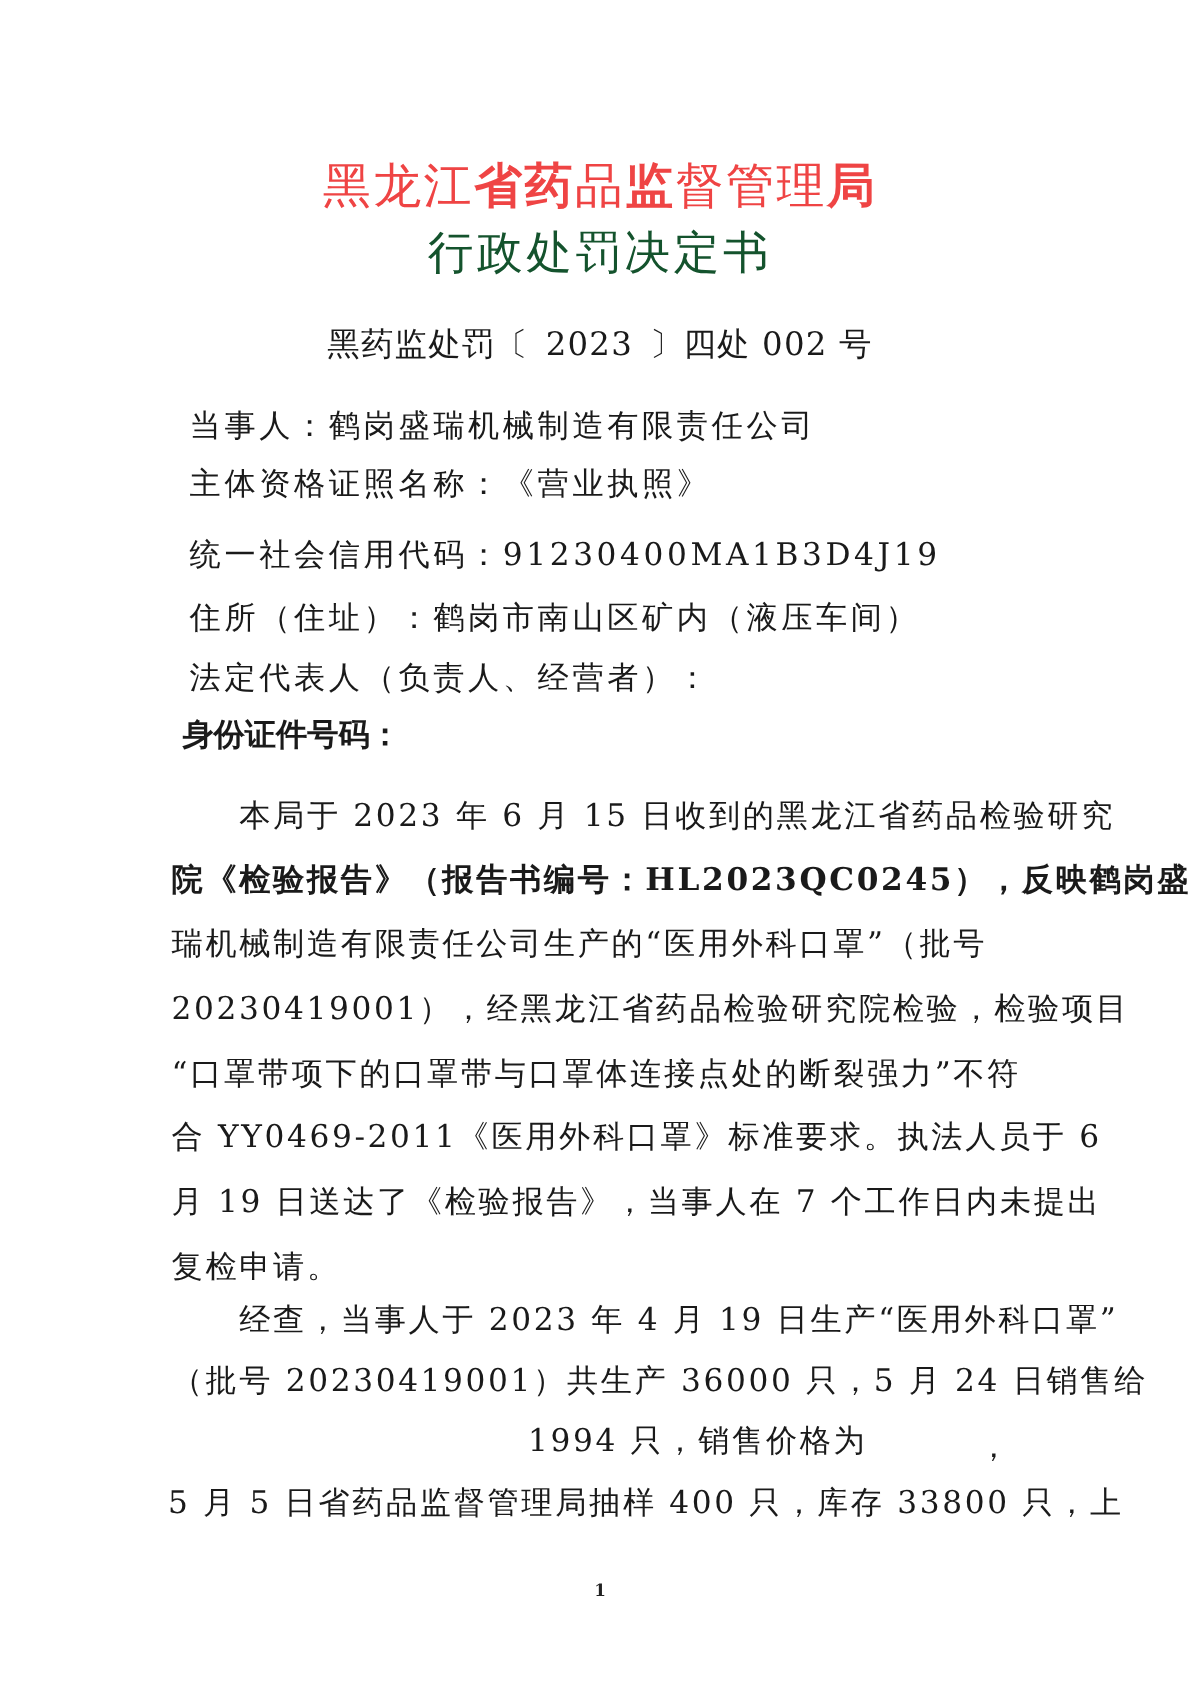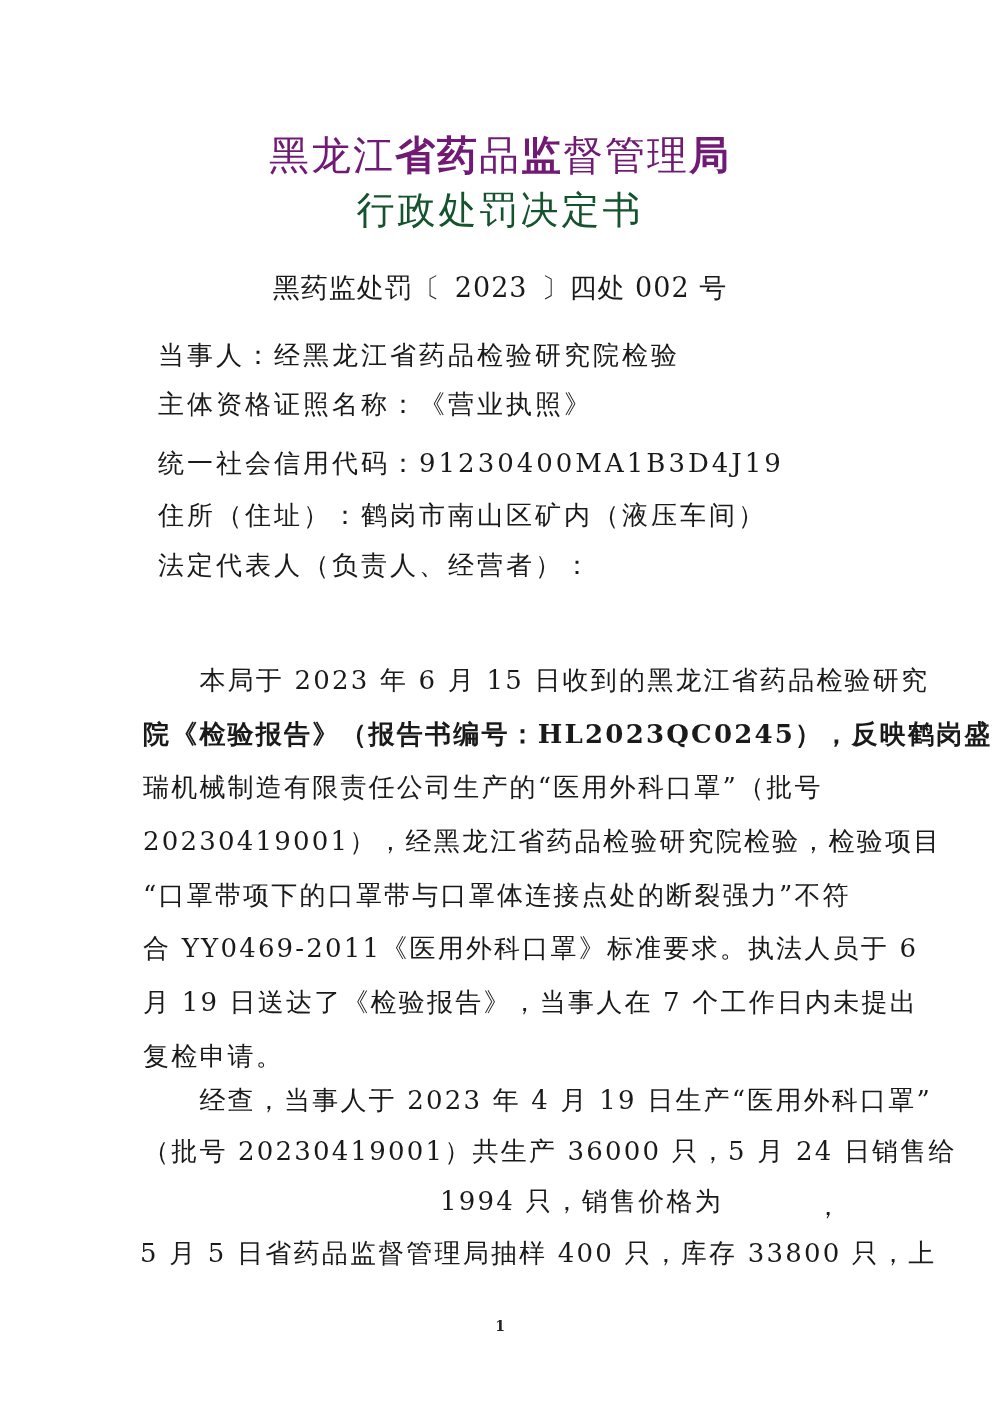--- a/index.html
+++ b/index.html
@@ -5,21 +5,21 @@
   html, body { margin: 0; padding: 0; background: #ffffff; }
   body {
     width: 1000px; height: 1414px; position: relative; overflow: hidden;
     font-family: "DejaVu Serif", "Liberation Serif", serif;
     color: #1a1a1a;
   }
   .page { position: absolute; inset: 0; background: #fff; }
   .title1 {
     position: absolute; left: 0; width: 1000px; top: 130px;
     text-align: center; font-size: 40px; letter-spacing: 2px; line-height: 50px;
-    color: #701a75;
+    color: #ef4444;
   }
   .title1 .b { font-weight: bold; }
   .title2 {
     position: absolute; left: 0; width: 1000px; top: 185px;
     text-align: center; font-size: 38px; letter-spacing: 3px; line-height: 50px;
     color: #14532d;
   }
   .docno {
     position: absolute; left: 0; width: 1000px; top: 268px;
     text-align: center; font-size: 27px; letter-spacing: 1px; line-height: 40px;
@@ -48,25 +48,26 @@
   <div class="title1">
     <span>黑龙江</span><span class="b">省药</span><span>品</span><span class="b">监</span><span>督管理</span><span class="b">局</span>
   </div>
 
   <div class="title2">行政处罚决定书</div>
 
   <div class="docno">
     <span>黑药监处罚〔</span><span class="gap"></span><span>2023</span><span class="gap"></span><span>〕四处 002 号</span>
   </div>
 
-  <div class="field" style="top:335px;">当事人：经黑龙江省药品检验研究院检验</div>
+  <div class="field" style="top:335px;">当事人：鹤岗盛瑞机械制造有限责任公司</div>
   <div class="field" style="top:384px;">主体资格证照名称：《营业执照》</div>
   <div class="field" style="top:443px;">统一社会信用代码：91230400MA1B3D4J19</div>
   <div class="field" style="top:495px;">住所（住址）：鹤岗市南山区矿内（液压车间）</div>
   <div class="field" style="top:545px;">法定代表人（负责人、经营者）：</div>
+  <div class="field" style="top:593px; left:152px; font-weight:bold; letter-spacing:0px;">身份证件号码：</div>
 
   <div class="para" style="top:0;">
     <div class="line" style="top:660px;">　　本局于 2023 年 6 月 15 日收到的黑龙江省药品检验研究</div>
     <div class="line" style="top:714px;font-weight:bold;">院《检验报告》（报告书编号：HL2023QC0245），反映鹤岗盛</div>
     <div class="line" style="top:767px;">瑞机械制造有限责任公司生产的“医用外科口罩”（批号</div>
     <div class="line" style="top:821px;">20230419001），经黑龙江省药品检验研究院检验，检验项目</div>
     <div class="line" style="top:875px;">“口罩带项下的口罩带与口罩体连接点处的断裂强力”不符</div>
     <div class="line" style="top:928px;">合 YY0469-2011《医用外科口罩》标准要求。执法人员于 6</div>
     <div class="line" style="top:982px;">月 19 日送达了《检验报告》，当事人在 7 个工作日内未提出</div>
     <div class="line" style="top:1036px;">复检申请。</div>

